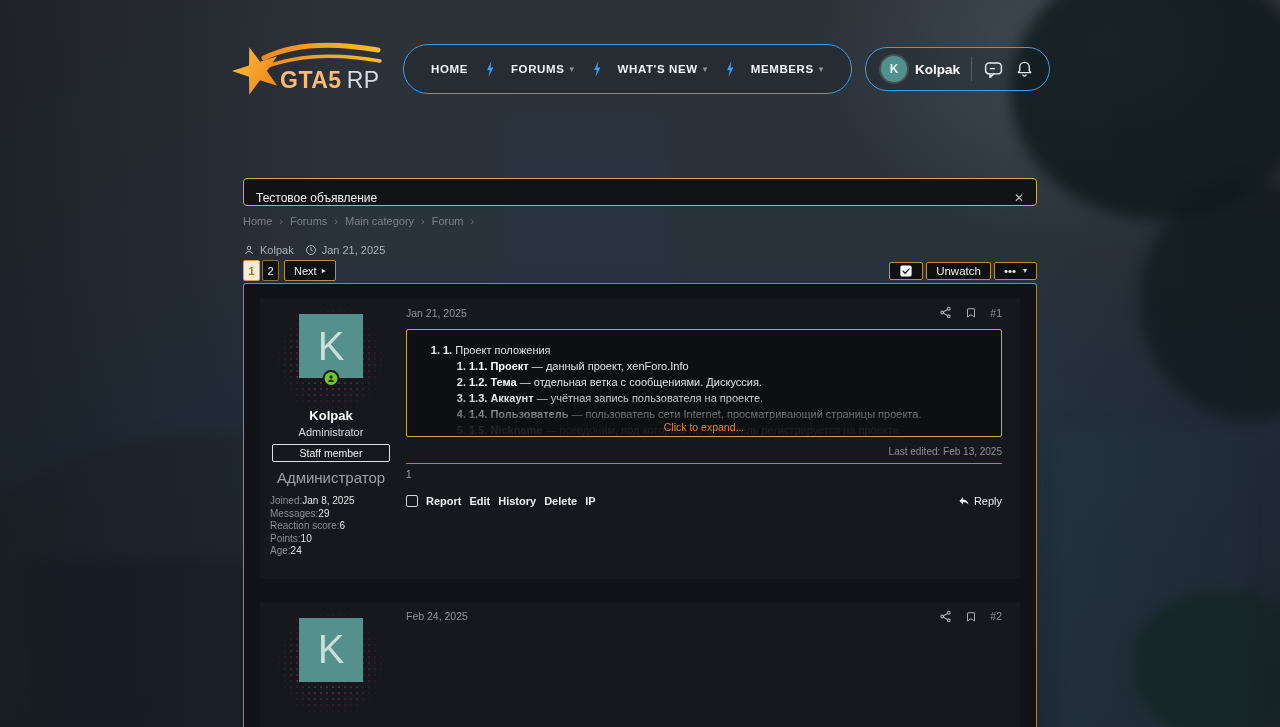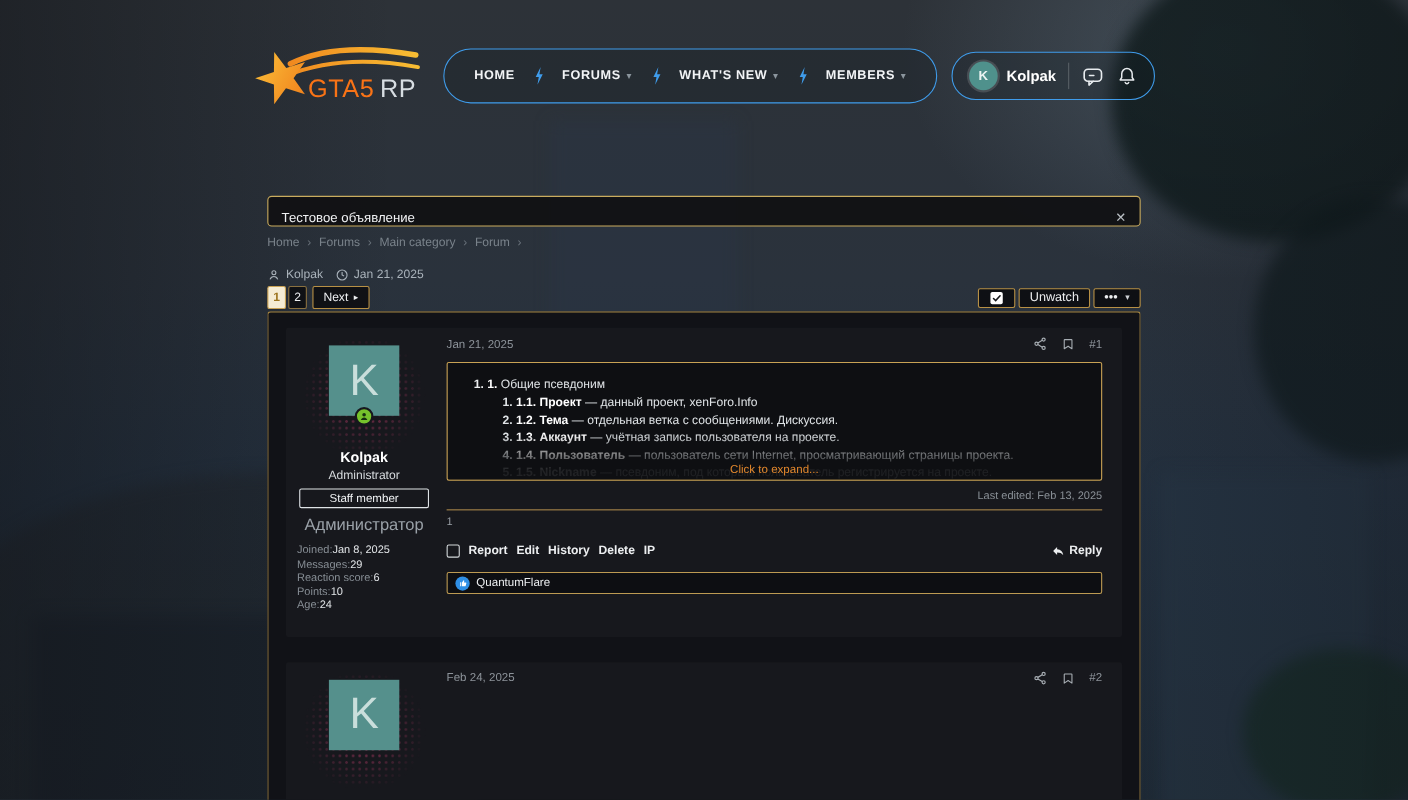--- a/index.html
+++ b/index.html
@@ -28,21 +28,21 @@
   .palm4 { left:430px; top:668px; width:150px; height:90px; border-radius:50%; background:rgba(18,36,30,.75); }
   .vignette { position:absolute; inset:0; background:linear-gradient(90deg, rgba(18,20,24,.5), transparent 28%, transparent 78%, rgba(18,20,24,.25)); }
 
   .layer { position:relative; z-index:1; }
 
   
   .header-inner { width:820px; margin:0 auto; padding-top:40px; display:flex; align-items:center; justify-content:space-between; }
   .logo { position:relative; width:160px; height:58px; display:block; cursor:pointer; }
   .logo svg { position:absolute; left:0; top:0; }
   .logo-text { position:absolute; left:50px; bottom:4px; font-size:23px; letter-spacing:.5px; white-space:nowrap; }
-  .logo-text b { color:#f97316; font-weight:400; }
+  .logo-text b { color:#fdba74; font-weight:700; }
   .logo-suffix { color:#d7dde2; font-weight:300; margin-left:5px; }
 
   .nav-pill { height:50px; border:1.5px solid #3f9ceb; border-radius:26px; background:rgba(14,21,29,.22);
     display:flex; align-items:center; gap:17px; padding:0 27px; }
   .nav-item { font-size:11.5px; font-weight:700; letter-spacing:.6px; color:#f2f4f6; cursor:pointer; display:flex; align-items:center; }
   .nav-item.caret::after { content:"▾"; font-size:9px; color:#8b959d; margin-left:5px; }
   .bolt { display:flex; align-items:center; }
 
   .user-pill { height:44px; border:1.5px solid #3f9ceb; border-radius:23px; background:rgba(14,21,29,.22);
     display:flex; align-items:center; gap:11px; padding:0 15px; }
@@ -125,21 +125,21 @@
     background:linear-gradient(180deg, rgba(14,15,18,0), rgba(14,15,18,.92) 80%); }
   .expand-link { position:absolute; left:0; right:0; bottom:3px; text-align:center; font-size:10.5px; color:#e0862c; z-index:2; cursor:pointer; }
 
   .last-edited { margin-top:9px; text-align:right; font-size:10px; color:#8a9097; }
   .gold-divider { margin-top:6px; border-top:1px solid #a8854a; }
   .signature { margin-top:5px; font-size:10px; color:#9aa0a6; }
 
   .actions { margin-top:15px; display:flex; align-items:center; gap:8px; font-size:11px; font-weight:600; color:#eceef0; }
   .chk { width:12px; height:12px; border:1.5px solid #d3d7da; border-radius:2px; cursor:pointer; }
   .action-link { cursor:pointer; }
-  .reply-btn { margin-left:auto; display:flex; align-items:center; gap:4px; font-weight:700; cursor:pointer; }
+  .reply-btn { margin-left:auto; display:flex; align-items:center; gap:4px; font-weight:400; cursor:pointer; }
 
   .reactions { margin-top:13px; border:1px solid #bd9a52; border-radius:2px; background:#0d0e12; height:20px;
     display:flex; align-items:center; gap:6px; padding:0 7px; font-size:10.5px; color:#eceef0; }
   .react-ico { width:13px; height:13px; border-radius:50%; background:#2f8fe5; display:flex; align-items:center; justify-content:center; }
   .react-user { cursor:pointer; }
 
   svg.sicon { display:block; }
 </style>
 </head>
 <body>
@@ -334,21 +334,21 @@
                 <svg class="sicon" width="12" height="13" viewBox="0 0 24 24" fill="none" stroke="#a7adb3" stroke-width="2" stroke-linejoin="round">
                   <path d="M6 4.5h12a1 1 0 0 1 1 1V21l-7-4.6L5 21V5.5a1 1 0 0 1 1-1z"></path>
                 </svg>
               </span>
               <span class="post-num">#1</span>
             </span>
           </div>
 
           <div class="quote">
             <ol class="outer">
-              <li><span class="bnum">1.</span> <span>Общие псевдоним</span>
+              <li><span class="bnum">1.</span> <span>Проект положения</span>
                 <ol class="inner">
                   <li><span class="bnum">1.1. Проект</span><span> — данный проект, xenForo.Info</span></li>
                   <li><span class="bnum">1.2. Тема</span><span> — отдельная ветка с сообщениями. Дискуссия.</span></li>
                   <li><span class="bnum">1.3. Аккаунт</span><span> — учётная запись пользователя на проекте.</span></li>
                   <li><span class="bnum">1.4. Пользователь</span><span> — пользователь сети Internet, просматривающий страницы проекта.</span></li>
                   <li><span class="bnum">1.5. Nickname</span><span> — псевдоним, под которым пользователь регистрируется на проекте.</span></li>
 
                 </ol>
               </li>
             </ol>
@@ -368,28 +368,20 @@
             <span class="action-link">Delete</span>
             <span class="action-link">IP</span>
             <span class="reply-btn">
               <svg class="sicon" width="12" height="12" viewBox="0 0 24 24" fill="#eceef0">
                 <path d="M10 8.8V4.5L2.8 11.7 10 19v-4.4c5.2 0 8.4 1.2 11.2 4.9-.9-6.7-4.3-10-11.2-10.7z"></path>
               </svg>
               <span>Reply</span>
             </span>
           </div>
 
-          <div class="reactions">
-            <span class="react-ico">
-              <svg class="sicon" width="8" height="8" viewBox="0 0 24 24" fill="#ffffff">
-                <path d="M4 10h3v11H4zM9 21h8.2c.9 0 1.7-.6 1.9-1.5l1.7-6.3A2 2 0 0 0 18.9 10.7h-4.6l.8-3.7A1.8 1.8 0 0 0 13.4 4.8L9 10.7z"></path>
-              </svg>
-            </span>
-            <span class="react-user">QuantumFlare</span>
-          </div>
         </div>
       </article>
 
       <article class="post">
         <aside class="upanel">
           <div class="ava-zone">
             <div class="halo"></div>
             <div class="avatar">K</div>
           </div>
         </aside>

